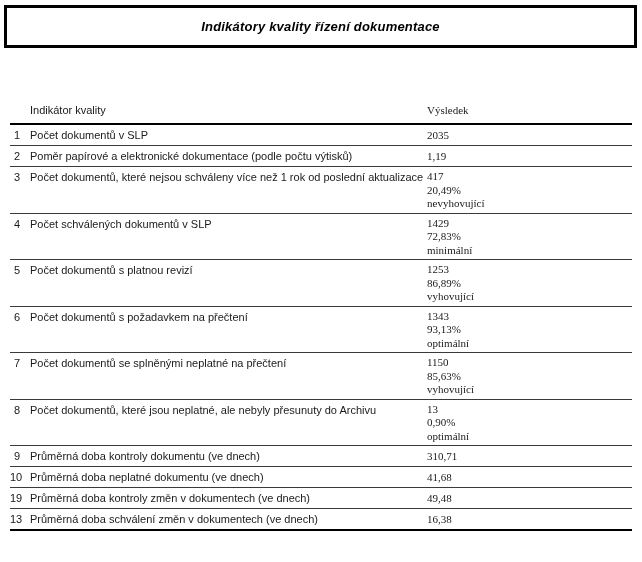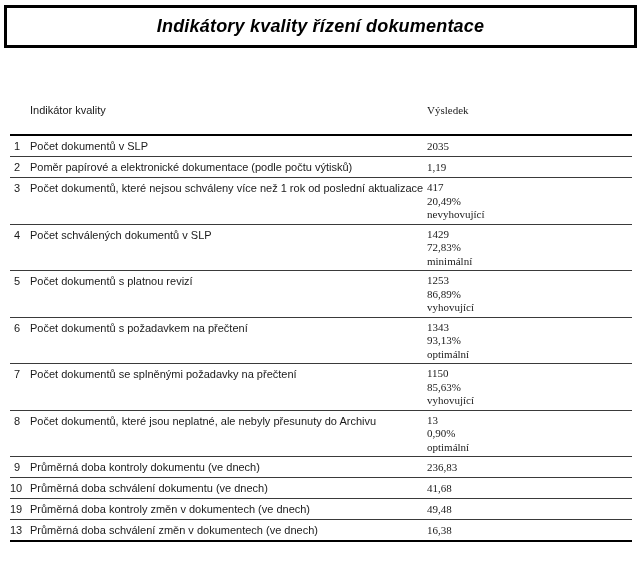--- a/index.html
+++ b/index.html
@@ -23,21 +23,21 @@
   .title-box {
     margin: 5px 5px 0 4px;
     height: 37px;
     border: 3px solid #000000;
     display: flex;
     align-items: center;
     justify-content: center;
   }
   .title-box h1 {
     margin: 0;
-    font-size: 18px;
+    font-size: 13px;
     font-weight: bold;
     font-style: italic;
     color: #000000;
     letter-spacing: 0.2px;
   }
   table.indicators {
     border-collapse: collapse;
     table-layout: fixed;
     width: 622px;
     margin: 49px 10px 0 10px;
@@ -50,21 +50,21 @@
     text-align: left;
     vertical-align: top;
     font-weight: normal;
     padding: 3px 0 2px 0;
     line-height: 15px;
     color: #1a1a1a;
   }
   thead th {
     border-bottom: 2px solid #000000;
     padding-top: 6px;
-    padding-bottom: 16px;
+    padding-bottom: 5px;
   }
   tbody td {
     border-bottom: 1px solid #3a3a3a;
   }
   tbody tr:last-child td {
     border-bottom: 2px solid #000000;
   }
   td.num {
     text-align: right;
     padding-right: 10px;
@@ -137,40 +137,40 @@
       </tr>
       <tr class="multi">
         <td class="num">6</td>
         <td class="ind">Počet dokumentů s požadavkem na přečtení</td>
         <td class="res">1343
 93,13%
 optimální</td>
       </tr>
       <tr class="multi">
         <td class="num">7</td>
-        <td class="ind">Počet dokumentů se splněnými požadavky na přečtení</td>
+        <td class="ind">Počet dokumentů se splněnými neplatné na přečtení</td>
         <td class="res">1150
 85,63%
 vyhovující</td>
       </tr>
       <tr class="multi">
         <td class="num">8</td>
         <td class="ind">Počet dokumentů, které jsou neplatné, ale nebyly přesunuty do Archivu</td>
         <td class="res">13
 0,90%
 optimální</td>
       </tr>
       <tr>
         <td class="num">9</td>
         <td class="ind">Průměrná doba kontroly dokumentu (ve dnech)</td>
-        <td class="res">236,83</td>
+        <td class="res">310,71</td>
       </tr>
       <tr>
         <td class="num">10</td>
-        <td class="ind">Průměrná doba schválení dokumentu (ve dnech)</td>
+        <td class="ind">Průměrná doba neplatné dokumentu (ve dnech)</td>
         <td class="res">41,68</td>
       </tr>
       <tr>
         <td class="num">19</td>
         <td class="ind">Průměrná doba kontroly změn v dokumentech (ve dnech)</td>
         <td class="res">49,48</td>
       </tr>
       <tr>
         <td class="num">13</td>
         <td class="ind">Průměrná doba schválení změn v dokumentech (ve dnech)</td>

